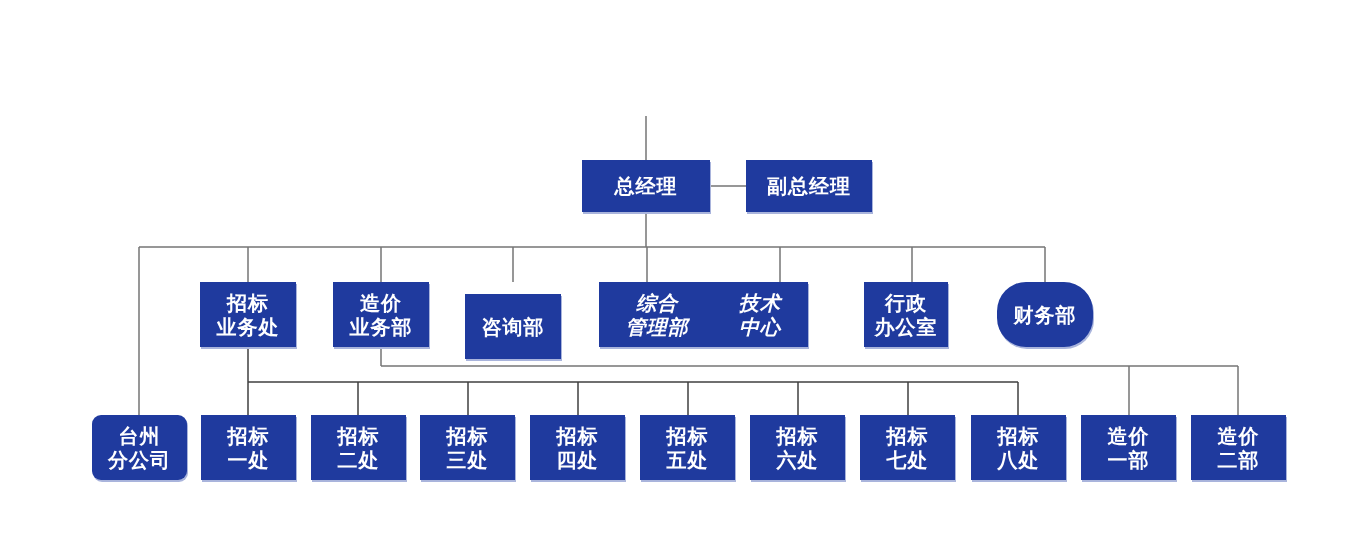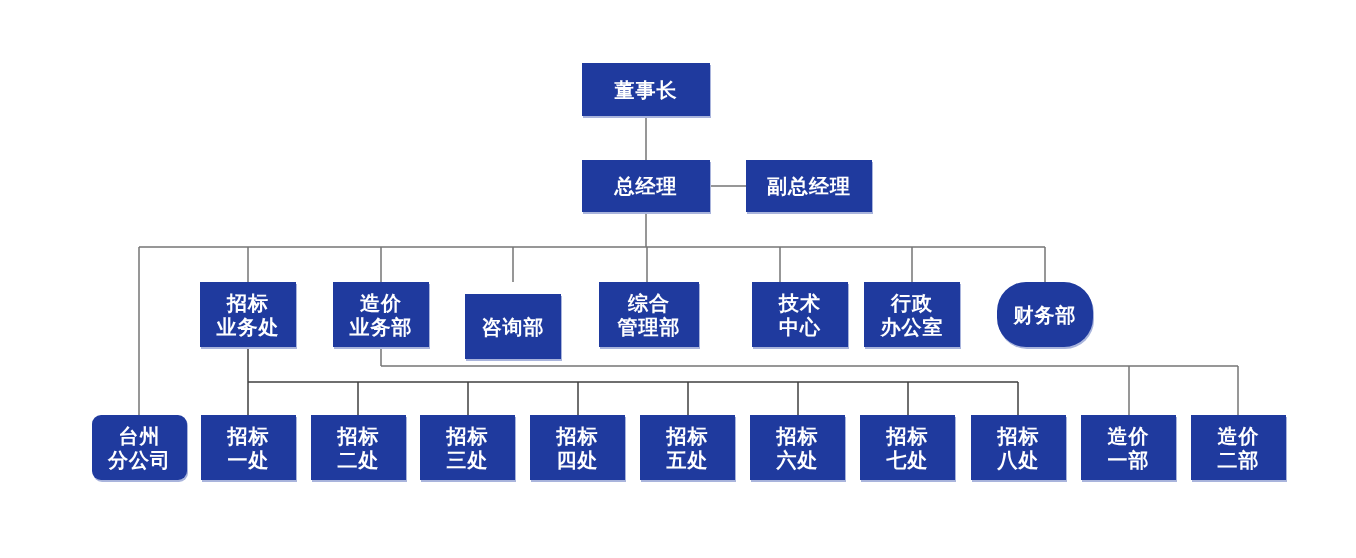--- a/index.html
+++ b/index.html
@@ -75,49 +75,46 @@
       <line x1="688" y1="382" x2="688" y2="415" stroke="#3f3f3f" stroke-width="1.5"></line>
       <line x1="798" y1="382" x2="798" y2="415" stroke="#3f3f3f" stroke-width="1.5"></line>
       <line x1="908" y1="382" x2="908" y2="415" stroke="#3f3f3f" stroke-width="1.5"></line>
       <line x1="1018" y1="382" x2="1018" y2="415" stroke="#3f3f3f" stroke-width="1.5"></line>
       <line x1="381" y1="347" x2="381" y2="366" stroke="#757575" stroke-width="1.5"></line>
       <line x1="381" y1="366" x2="1238" y2="366" stroke="#757575" stroke-width="1.5"></line>
       <line x1="1129" y1="366" x2="1129" y2="415" stroke="#757575" stroke-width="1.5"></line>
       <line x1="1238" y1="366" x2="1238" y2="415" stroke="#757575" stroke-width="1.5"></line>
     </svg>
   <div class="nodes-layer" id="nodes-layer">
-      <div class="node" style="left: 582px; top: 63px; width: 128px; height: 53px;">
-        <span class="label-line">董事长</span>
-      </div>
       <div class="node" style="left: 582px; top: 160px; width: 128px; height: 52px; text-align: center;">
         <span class="label-line">总经理</span>
       </div>
       <div class="node" style="left: 746px; top: 160px; width: 126px; height: 52px; text-align: right;">
         <span class="label-line">副总经理</span>
       </div>
       <div class="node" style="left: 200px; top: 282px; width: 96px; height: 65px;">
         <span class="label-line">招标</span>
         <span class="label-line">业务处</span>
       </div>
       <div class="node" style="left: 333px; top: 282px; width: 96px; height: 65px;">
         <span class="label-line">造价</span>
         <span class="label-line">业务部</span>
       </div>
       <div class="node" style="left: 465px; top: 282px; width: 96px; height: 65px; margin-top: 12px;">
         <span class="label-line">咨询部</span>
       </div>
-      <div class="node" style="left: 599px; top: 282px; width: 100px; height: 65px;">
+      <div class="node" style="left: 599px; top: 282px; width: 116px; height: 65px; font-style: italic;">
         <span class="label-line">综合</span>
         <span class="label-line">管理部</span>
       </div>
-      <div class="node" style="left: 752px; top: 282px; width: 96px; height: 65px;">
+      <div class="node" style="left: 712px; top: 282px; width: 96px; height: 65px; font-style: italic;">
         <span class="label-line">技术</span>
         <span class="label-line">中心</span>
       </div>
-      <div class="node" style="left: 864px; top: 282px; width: 96px; height: 65px;">
+      <div class="node" style="left: 864px; top: 282px; width: 84px; height: 65px;">
         <span class="label-line">行政</span>
         <span class="label-line">办公室</span>
       </div>
       <div class="node" style="left: 997px; top: 282px; width: 96px; height: 65px; border-radius: 29px;">
         <span class="label-line">财务部</span>
       </div>
       <div class="node" style="left: 92px; top: 415px; width: 95px; height: 65px; border-radius: 9px;">
         <span class="label-line">台州</span>
         <span class="label-line">分公司</span>
       </div>

